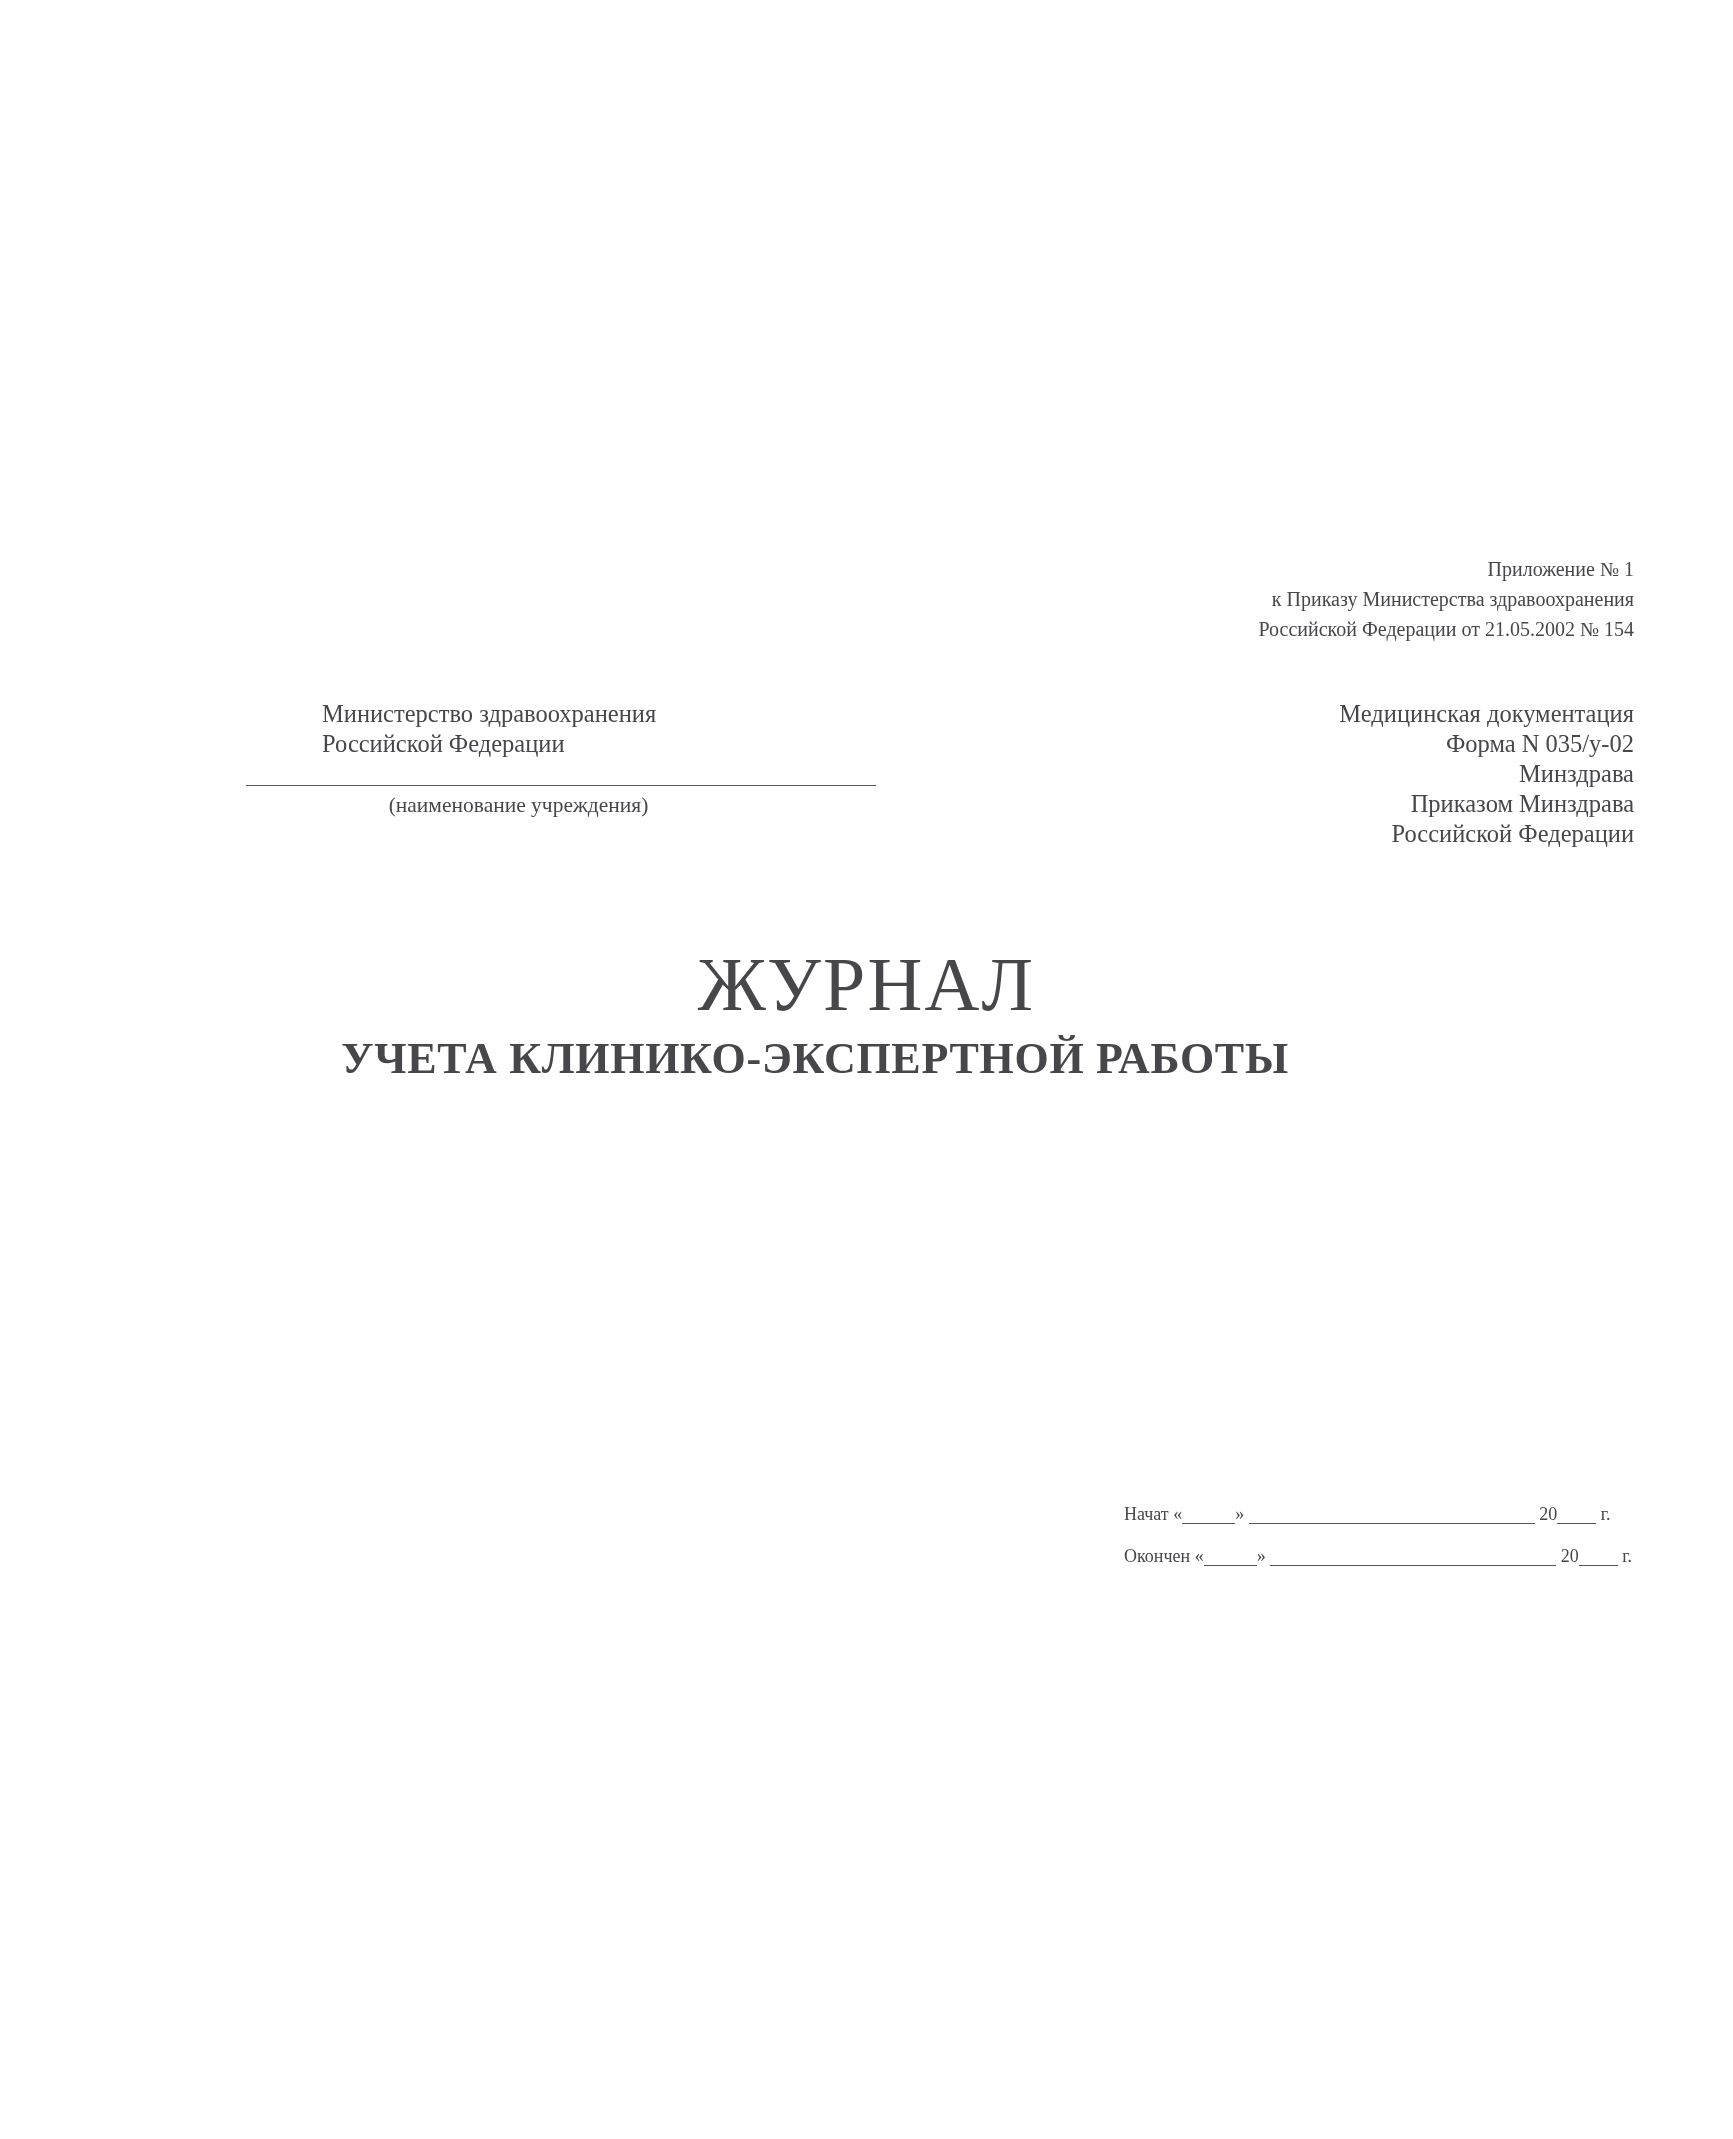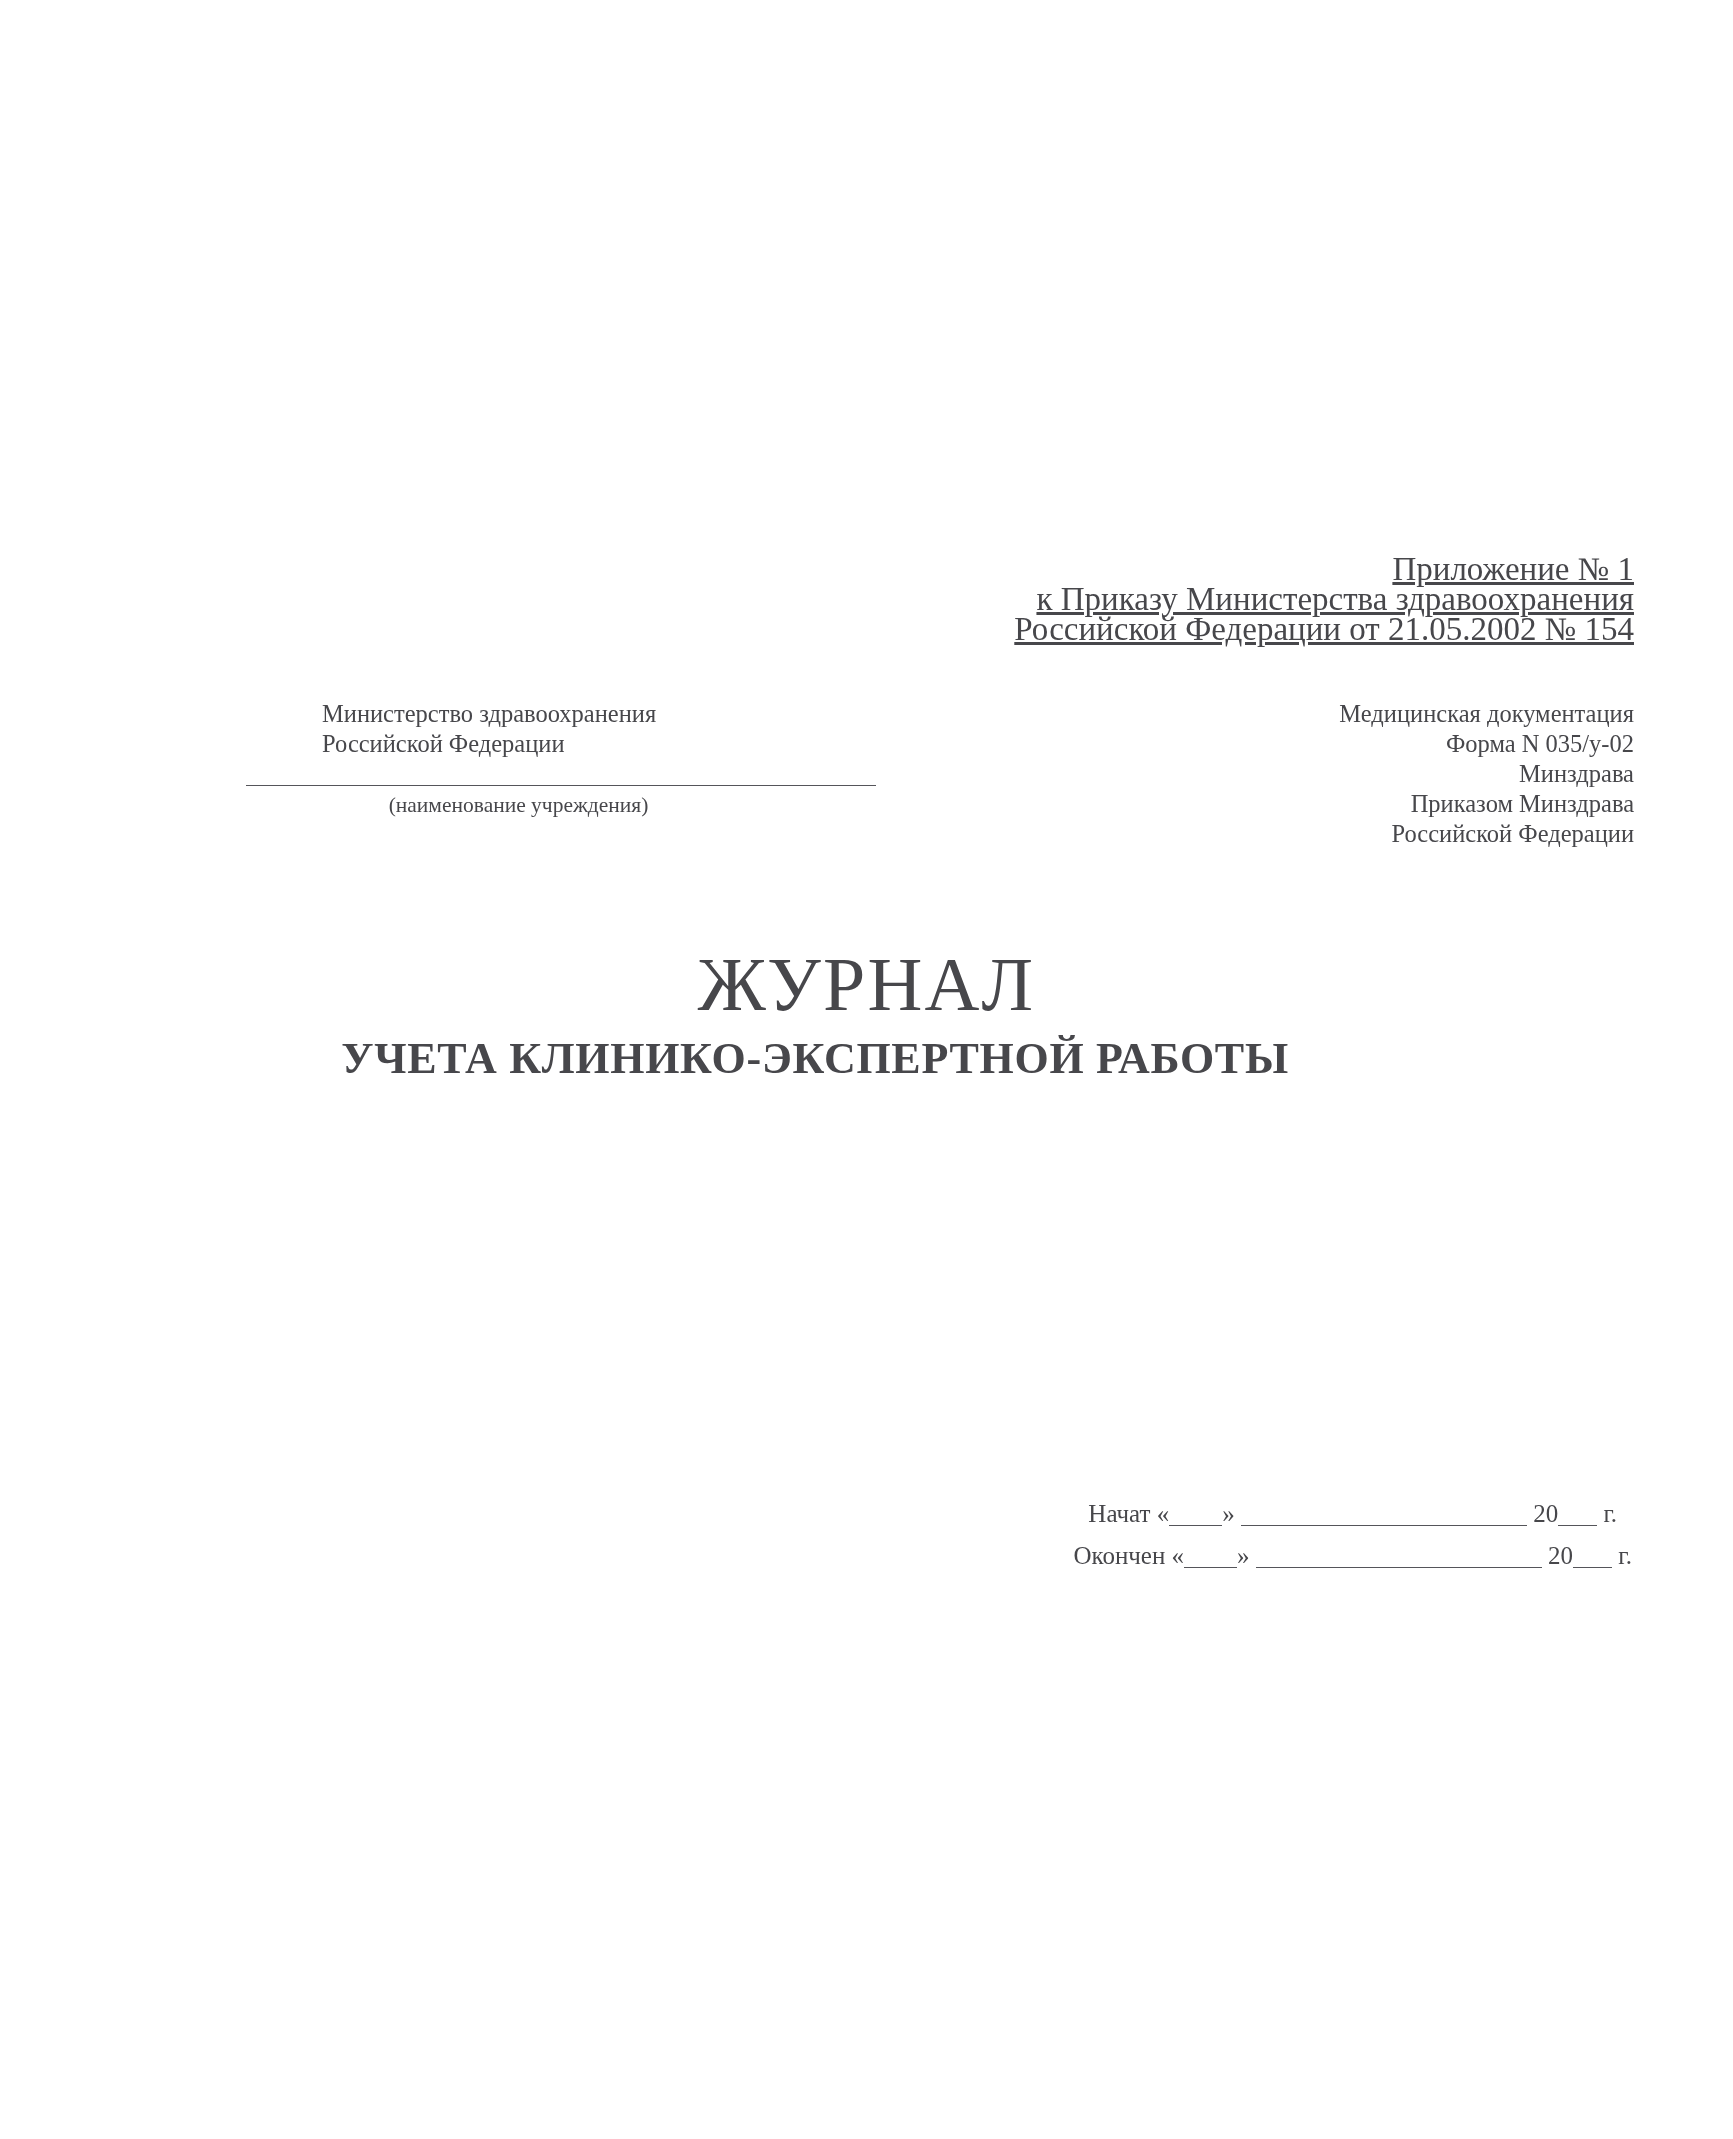--- a/index.html
+++ b/index.html
@@ -13,24 +13,23 @@
     height: 2140px;
     font-family: "Liberation Serif", serif;
     color: #47474b;
     overflow: hidden;
   }
   .appendix-block {
     position: absolute;
     top: 554px;
     right: 99px;
     text-align: right;
-    font-size: 33px;
+    font-size: 20px;
     line-height: 30px;
     white-space: nowrap;
-    text-decoration: underline;
   }
   .ministry-block {
     position: absolute;
     left: 322px;
     top: 699px;
     text-align: left;
     font-size: 24.5px;
     line-height: 30px;
     white-space: nowrap;
   }
@@ -79,22 +78,22 @@
     text-align: center;
     font-size: 44px;
     font-weight: bold;
     letter-spacing: 0.7px;
     line-height: 51px;
   }
   .dates-block {
     position: absolute;
     top: 1500px;
     right: 101px;
-    font-size: 25px;
-    text-align: center;
+    font-size: 18px;
+    text-align: left;
   }
   .date-row {
     white-space: nowrap;
     line-height: 28px;
     margin-bottom: 14px;
   }
   .blank {
     display: inline-block;
     height: 0.7px;
     border-bottom: 1.5px solid #55555a;

